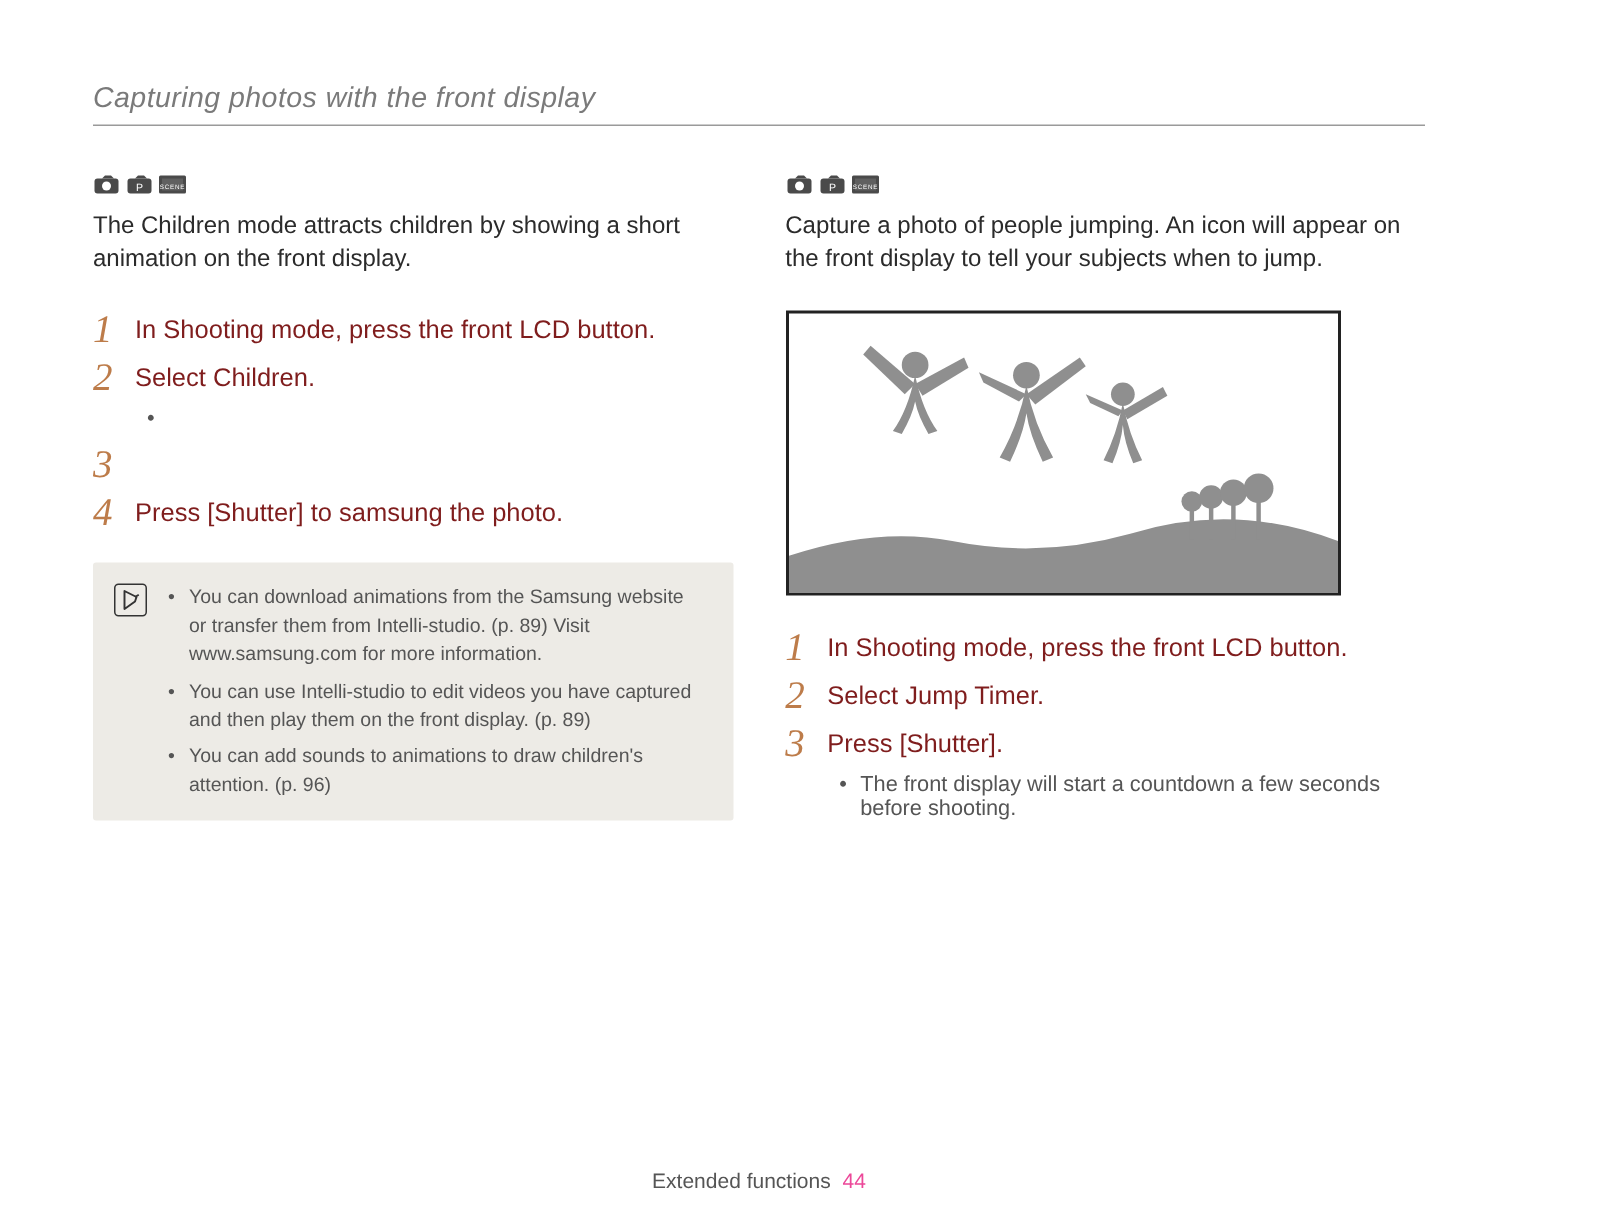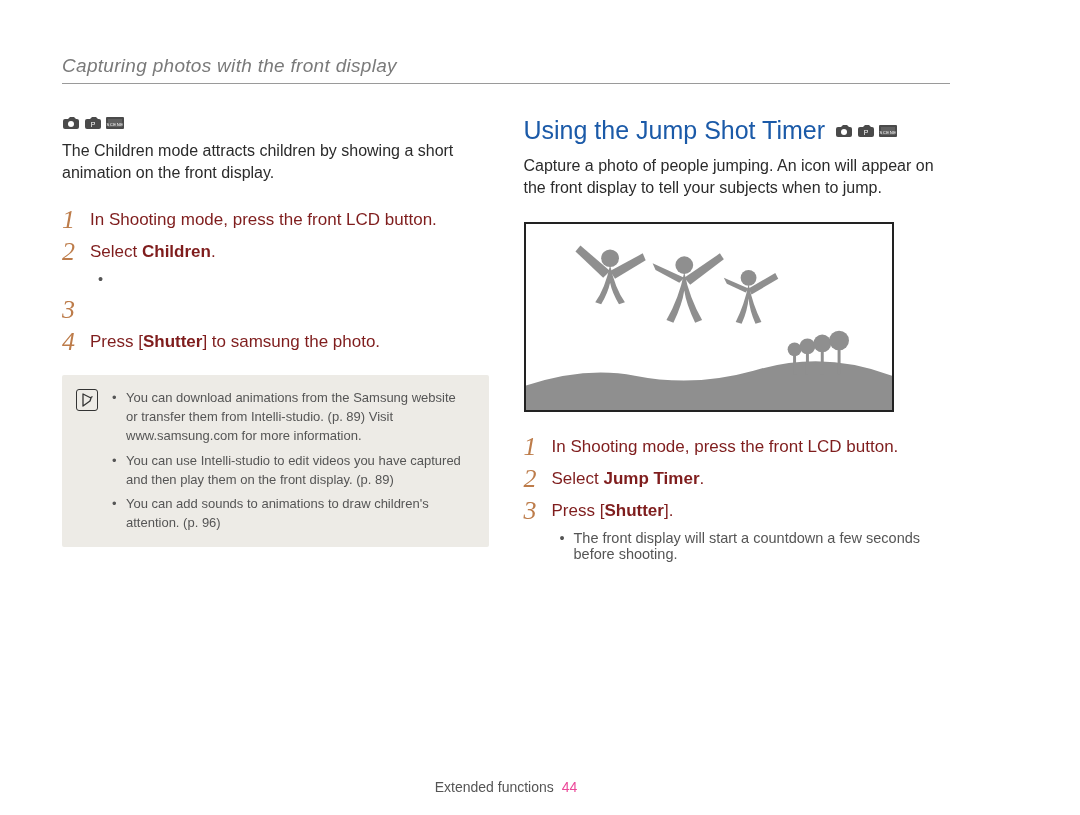--- a/index.html
+++ b/index.html
@@ -74,21 +74,21 @@
     font-style: italic;
     font-family: Georgia, 'Times New Roman', serif;
     line-height: 1;
     padding-top: 0px;
   }
   .step .txt {
     font-size: 17px;
     color: #7f1d1d;
     padding-top: 3px;
   }
-  .step .txt b { font-weight:700; }
+  .step .txt b { font-weight:400; }
   .subbullet {
     margin: 2px 0 10px 36px;
     font-size: 14.5px;
     color: #555;
     display: flex;
   }
   .subbullet .dot { flex:0 0 14px; }
   .notebox {
     margin-top: 20px;
     background: #edebe6;
@@ -211,21 +211,20 @@
           <li>
               <span class="dot">•</span>
               <span>You can add sounds to animations to draw children's attention. (p. 96)</span>
             </li>
         </ul>
       </div>
     </div>
 
     <div class="col">
       <h2 class="section-title">
-        <span>Using the Jump Shot Timer</span>
         <span class="mode-icons">
           <span class="mode-icon">
               <svg viewBox="0 0 18 14">
                 <rect x="1" y="3" width="16" height="10" rx="2" fill="#4a4a4a"></rect>
                 <path d="M6 3 L8 1 L12 1 L14 3 Z" fill="#4a4a4a"></path>
                 <circle cx="9" cy="8" r="3" fill="#fff"></circle>
               </svg>
             </span>
           <span class="mode-icon">
               <svg viewBox="0 0 18 14">

